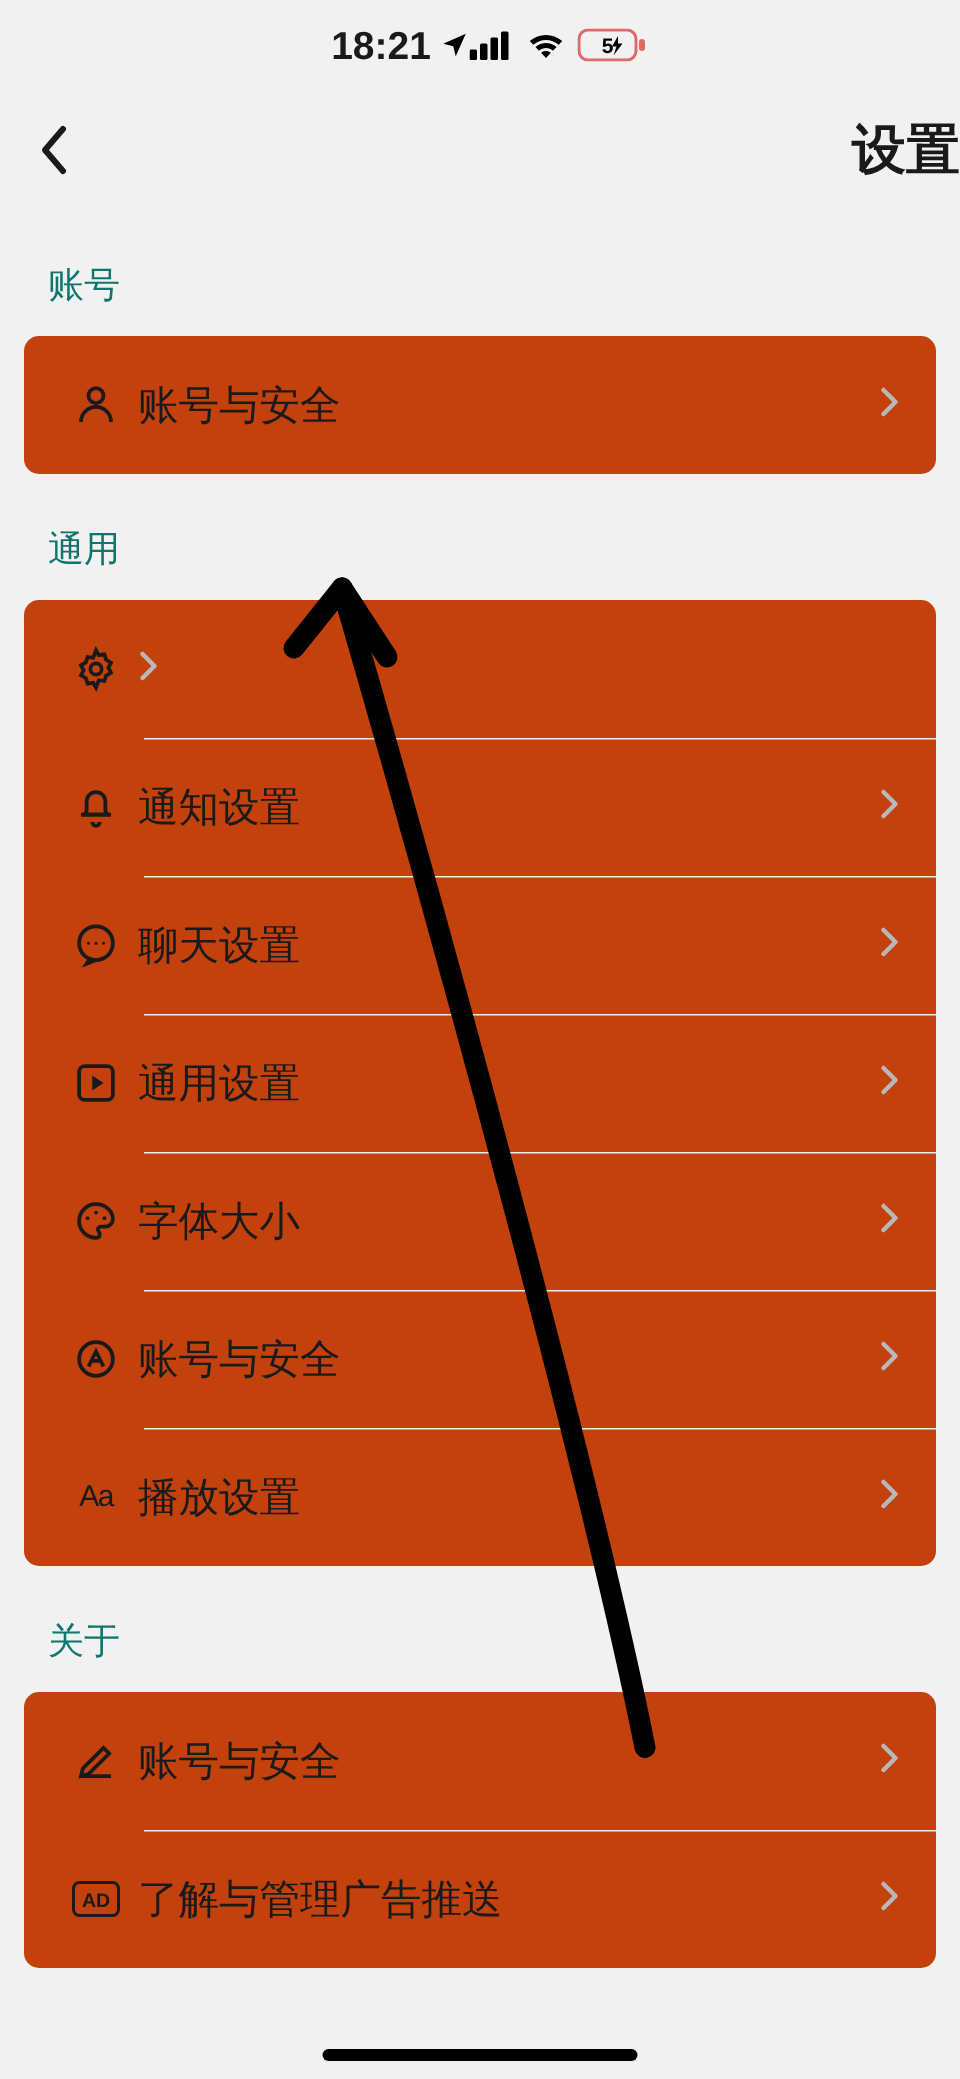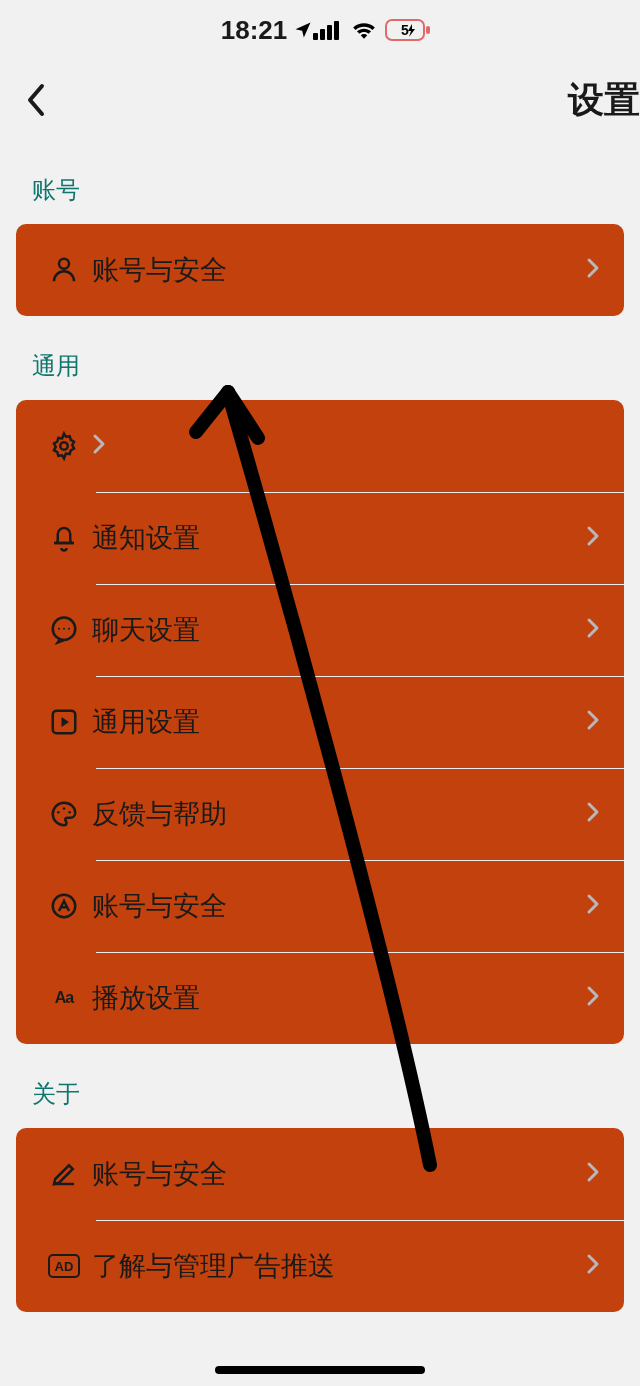--- a/index.html
+++ b/index.html
@@ -216,40 +216,40 @@
   </div>
   <div class="row">
     <span class="icon">
       <svg width="30" height="30" viewBox="0 0 24 24" fill="none" stroke="#1a1a1a" stroke-width="2">
           <path d="M12 3a9 9 0 1 0 0 18c1.5 0 2-1 2-2s-1-1.5-1-2.5 1-1.5 2-1.5h2a4 4 0 0 0 4-4c0-4.4-4-8-9-8z"></path>
           <circle cx="7.5" cy="10.5" r="1" fill="#1a1a1a" stroke="none"></circle>
           <circle cx="12" cy="7.5" r="1" fill="#1a1a1a" stroke="none"></circle>
           <circle cx="16.5" cy="10.5" r="1" fill="#1a1a1a" stroke="none"></circle>
         </svg>
     </span>
-    <span class="label">反馈与帮助</span>
+    <span class="label">字体大小</span>
     <span class="chev"><svg width="14" height="24" viewBox="0 0 14 24">
           <polyline points="3,4 11,12 3,20" fill="none" stroke="currentColor" stroke-width="3" stroke-linecap="round" stroke-linejoin="round"></polyline>
         </svg></span>
   </div>
   <div class="row">
     <span class="icon">
       <svg width="30" height="30" viewBox="0 0 24 24" fill="none" stroke="#1a1a1a" stroke-width="2">
           <circle cx="12" cy="12" r="9"></circle>
           <path d="M8 16l4-8 4 8M9.5 13h5"></path>
         </svg>
     </span>
     <span class="label">账号与安全</span>
     <span class="chev"><svg width="14" height="24" viewBox="0 0 14 24">
           <polyline points="3,4 11,12 3,20" fill="none" stroke="currentColor" stroke-width="3" stroke-linecap="round" stroke-linejoin="round"></polyline>
         </svg></span>
   </div>
   <div class="row">
     <span class="icon">
-      <span style="font-size:16px;font-weight:700;letter-spacing:-1px">Aa</span>
+      <span style="font-size:20px;font-weight:400;letter-spacing:-1px">Aa</span>
     </span>
     <span class="label">播放设置</span>
     <span class="chev"><svg width="14" height="24" viewBox="0 0 14 24">
           <polyline points="3,4 11,12 3,20" fill="none" stroke="currentColor" stroke-width="3" stroke-linecap="round" stroke-linejoin="round"></polyline>
         </svg></span>
   </div>
 </div>
 
 <div class="section-label">关于</div>
 <div class="card">

